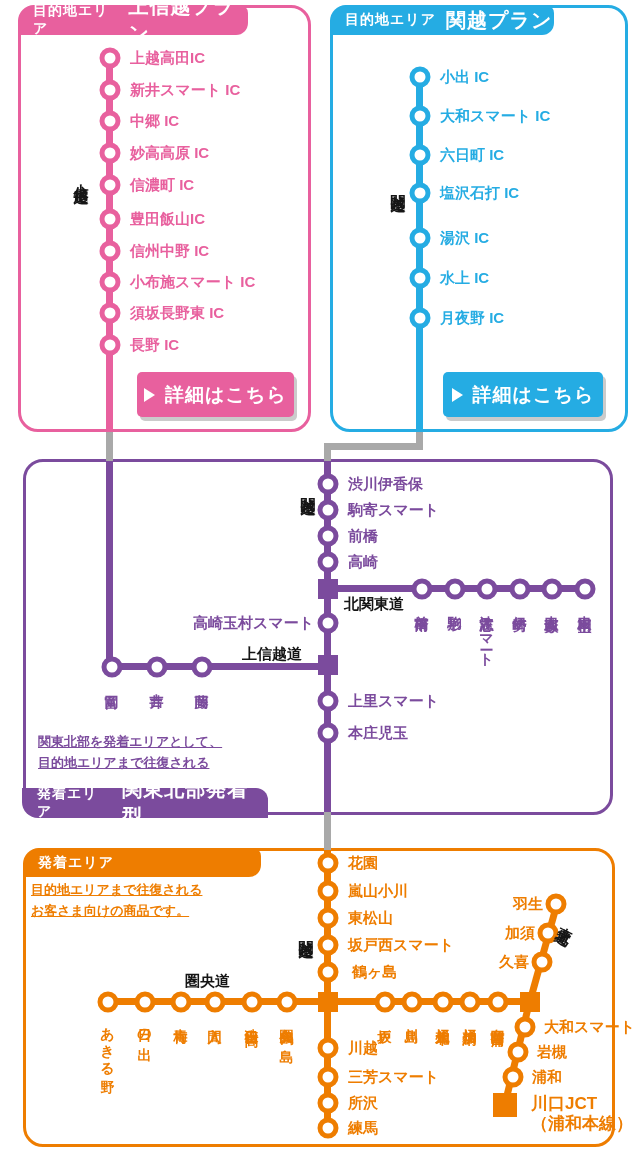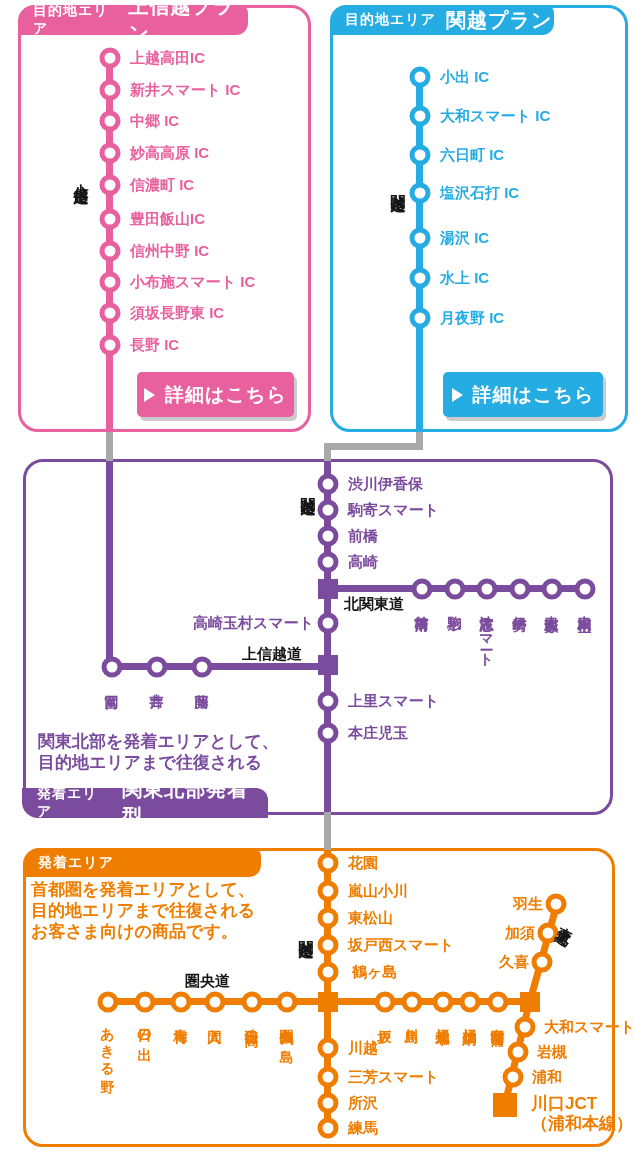--- a/index.html
+++ b/index.html
@@ -30,21 +30,21 @@
   .st.br-v{border-color:var(--purple)} .st.br-o{border-color:var(--orange)}
   .sq{position:absolute;width:20px;height:20px;transform:translate(-50%,-50%);z-index:2;}
   .sq.big{width:24px;height:24px;}
   .lb{position:absolute;font-weight:bold;font-size:15px;white-space:nowrap;
     transform:translateY(-50%);z-index:4;}
   .lb.r{transform:translate(-100%,-50%);}
   .vlb{position:absolute;font-weight:bold;font-size:14px;writing-mode:vertical-rl;
     text-orientation:mixed;transform:translateX(-50%);white-space:nowrap;z-index:4;letter-spacing:1px;}
   .road{position:absolute;color:var(--ink);font-weight:bold;font-size:15px;z-index:5;white-space:nowrap;}
   .road.v{writing-mode:vertical-rl;text-orientation:mixed;letter-spacing:2px;}
-  .desc{position:absolute;font-weight:bold;font-size:17px;line-height:21px;z-index:4;}
+  .desc{position:absolute;font-weight:bold;font-size:13px;line-height:21px;z-index:4;text-decoration:underline;}
   .btn{position:absolute;border-radius:5px;color:#fff;font-weight:bold;font-size:19px;
     display:flex;align-items:center;justify-content:center;gap:10px;
     box-shadow:3px 4px 0 #cbcbcb;cursor:pointer;z-index:6;letter-spacing:1px;}
   .tri{width:0;height:0;border-left:11px solid #fff;border-top:7px solid transparent;
     border-bottom:7px solid transparent;}
 </style>
 </head>
 <body>
 
 <div class="vline bg-g" style="left:106px;top:428px;height:36px"></div>
@@ -173,21 +173,20 @@
 <div class="st br-v" style="left:328px;top:701px"></div>
 <div class="lb c-v" style="left:348px;top:701px">上里スマート</div>
 <div class="st br-v" style="left:328px;top:733px"></div>
 <div class="lb c-v" style="left:348px;top:733px">本庄児玉</div>
 
 <div class="box br-o" style="left:23px;top:848px;width:592px;height:299px"></div>
 <div class="badge bg-o" style="left:23px;top:848px;width:238px;height:29px;border-radius:16px 8px 12px 0">
   <span class="tag">発着エリア</span>
 </div>
 <div class="desc c-o" style="left:31px;top:879px">
-  <div>首都圏を発着エリアとして、</div>
   <div>目的地エリアまで往復される</div>
   <div>お客さま向けの商品です。</div>
 </div>
 
 <div class="vline bg-o" style="left:324px;top:850px;height:278px"></div>
 <div class="hline bg-o" style="left:108px;top:998px;width:422px"></div>
 <div class="diag bg-o" style="left:526px;top:903px;height:100px;transform-origin:50% 100%;transform:rotate(15.5deg)"></div>
 <div class="diag bg-o" style="left:526px;top:1002px;height:104px;transform-origin:50% 0%;transform:rotate(13.5deg)"></div>
 
 <div class="road v" style="left:296px;top:928px">関越道</div>

